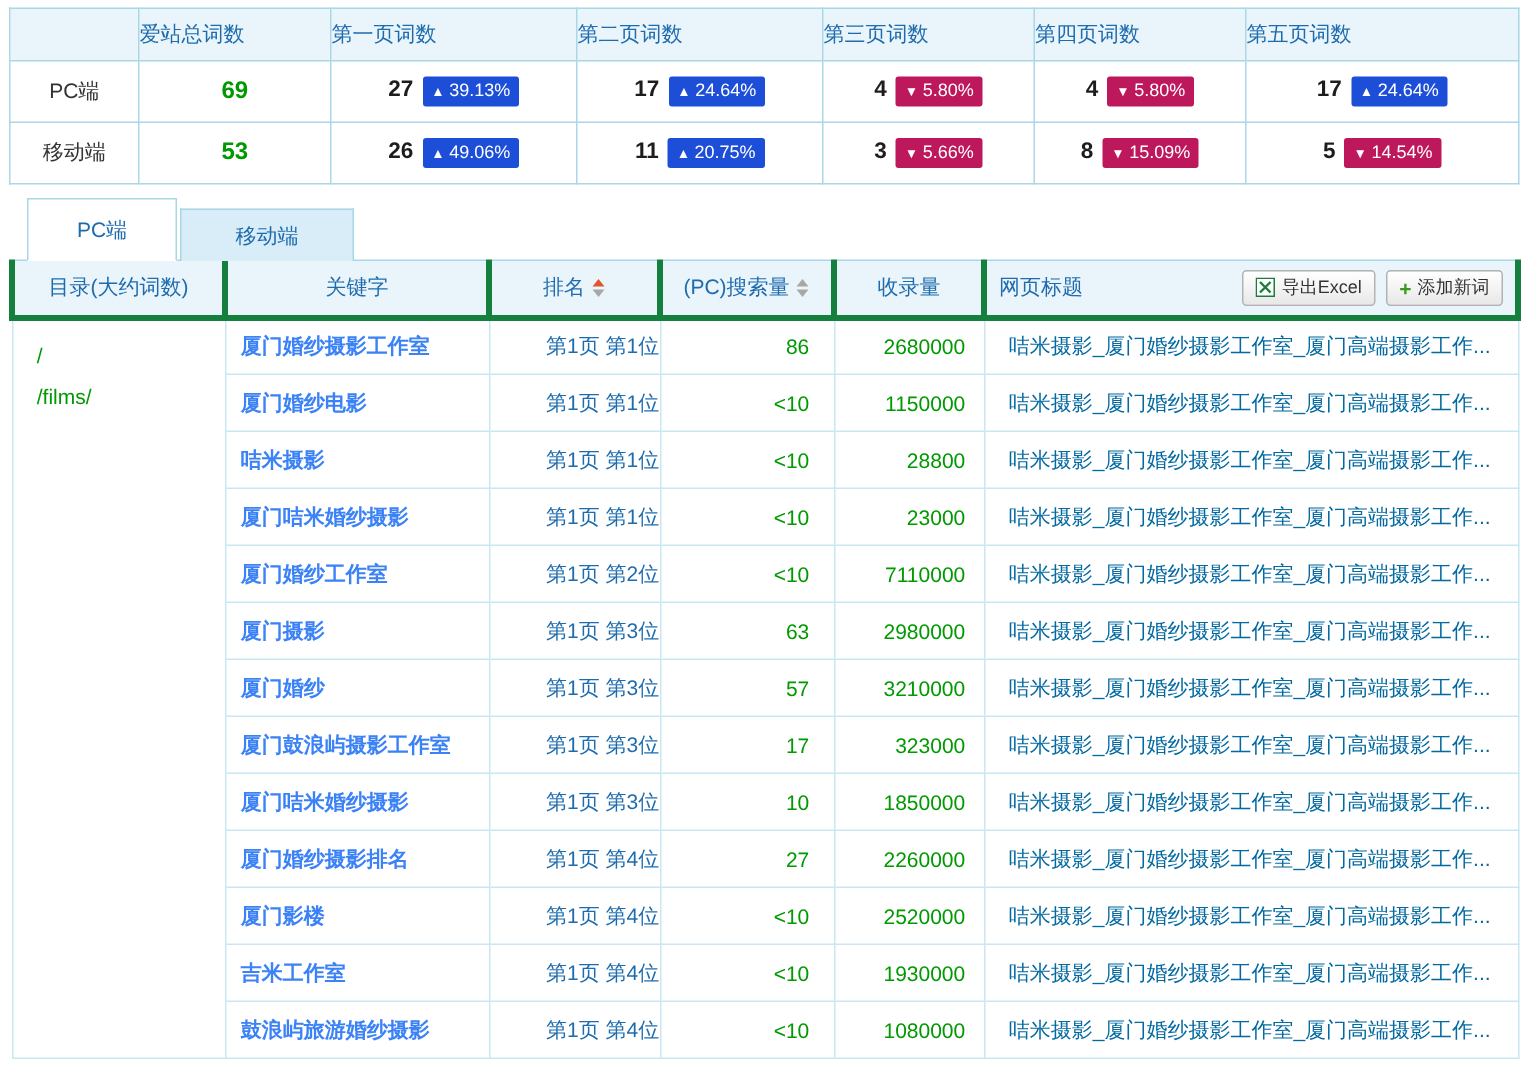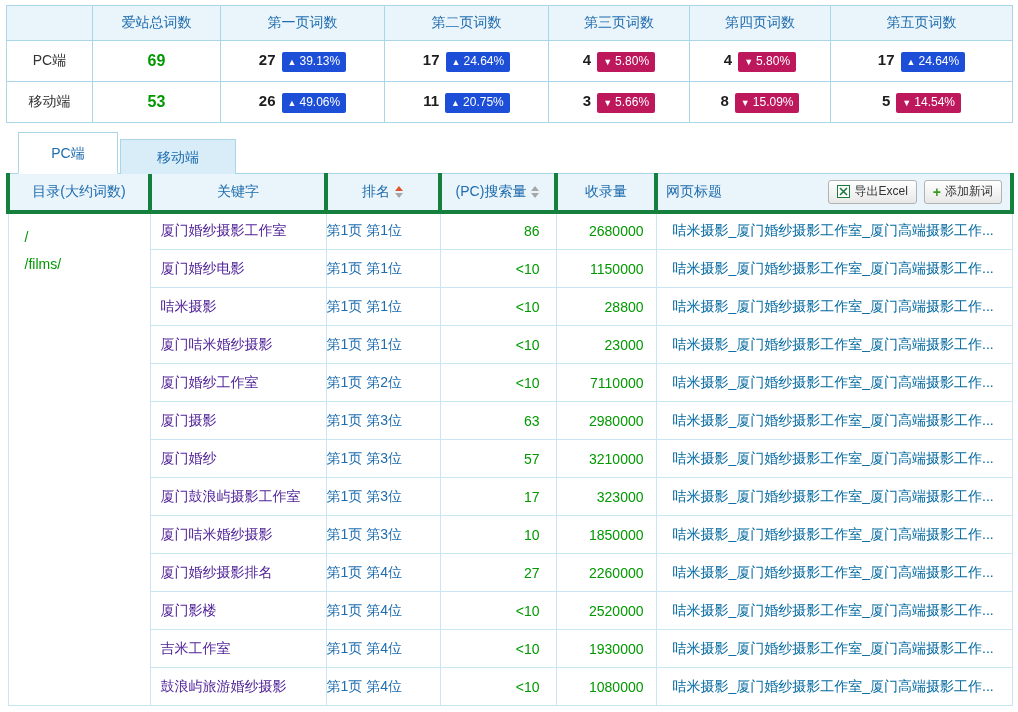--- a/index.html
+++ b/index.html
@@ -4,21 +4,21 @@
 <style>
   * { box-sizing: border-box; margin: 0; padding: 0; }
   html, body { width: 1018px; height: 712px; overflow: hidden; background: #fff;
     font-family: "Liberation Sans", "DejaVu Sans", sans-serif; }
 
   
   .summary-wrap { margin: 5px 6px 0 6px; }
   table.summary { width: 1006px; border-collapse: collapse; table-layout: fixed; }
   table.summary th, table.summary td { border: 1px solid #a9d7e8; }
   table.summary thead th { background: #eaf4fb; color: #1e6cae; font-weight: normal;
-    font-size: 14px; height: 35px; text-align: center; }
+    font-size: 14px; height: 35px; text-align: left; }
   table.summary tbody tr { height: 41px; }
   .sum-label { color: #333; font-size: 14px; font-weight: normal; text-align: center; background:#fff;}
   .sum-total { color: #009900; font-weight: bold; font-size: 16px; text-align: center; }
   td.stat { text-align: center; white-space: nowrap; }
   .num { font-size: 15px; font-weight: bold; color: #1d1d1d; }
   .badge { display: inline-block; margin-left: 6px; padding: 2px 6px 3px 6px; border-radius: 2px;
     color: #fff; font-size: 12px; line-height: 14px; }
   .badge .tri { font-size: 9px; margin-right: 3px; }
   .badge.up   { background: #1d4ed8; }
   .badge.down { background: #be185d; }
@@ -35,22 +35,22 @@
   
   .main-wrap { margin: 0 6px; }
   table.main { width: 1006px; border-collapse: collapse; table-layout: fixed; border: 1px solid #a9d7e8; }
   table.main thead th { background: #eaf4fb; color: #1e6cae; font-weight: normal; font-size: 14px;
     height: 38px; text-align: center; border: 4px solid #15803d; border-top: 1px solid #a9d7e8; }
   table.main thead th.th-title { text-align: left; }
   table.main tbody td { border: 1px solid #c9e6f3; height: 38px; font-size: 14px; overflow: hidden; }
   td.c-dir { vertical-align: top; padding: 10px 6px 0 16px; }
   td.c-dir a { display: block; color: #009900; text-decoration: none; line-height: 27px; font-size: 14px; }
   td.c-kw { padding-left: 10px; }
-  td.c-kw a { color: #4c1d95; text-decoration: none; }
-  td.c-rank { text-align: left; }
+  td.c-kw a { color: #3b82f6; text-decoration: none; font-weight: bold; }
+  td.c-rank { text-align: right; }
   td.c-rank a { color: #1e6cae; text-decoration: none; }
   td.c-vol { text-align: right; padding-right: 16px; color: #009900; }
   td.c-idx { text-align: right; padding-right: 12px; color: #009900; }
   td.c-title { padding-left: 16px; color: #0369a1; white-space: nowrap; text-overflow: clip; }
 
   
   .sort { display: inline-block; vertical-align: middle; margin-left: 5px; width: 9px; }
   .sort i { display: block; width: 0; height: 0; border-left: 4px solid transparent;
     border-right: 4px solid transparent; margin: 2px 0; }
   .sort .s-up { border-bottom: 5px solid #a7a7a7; }

